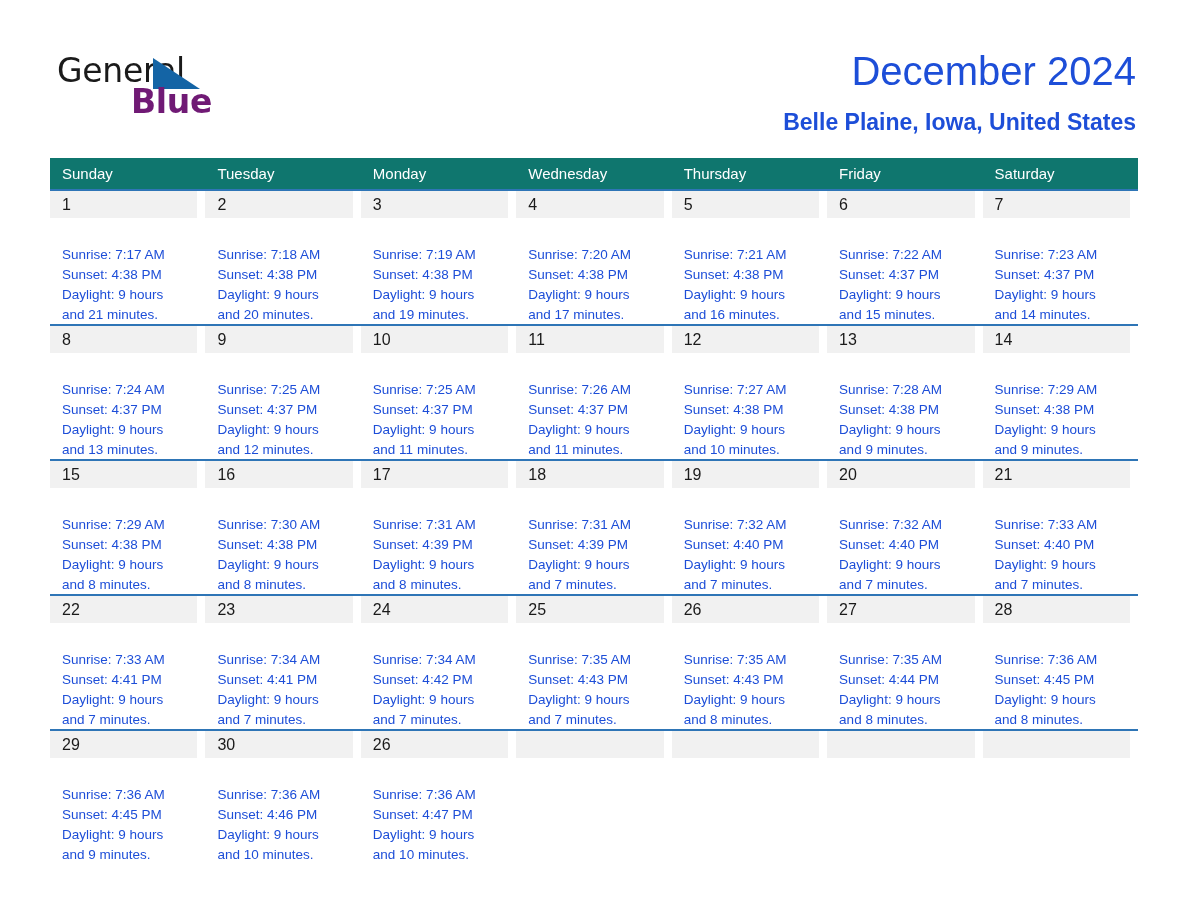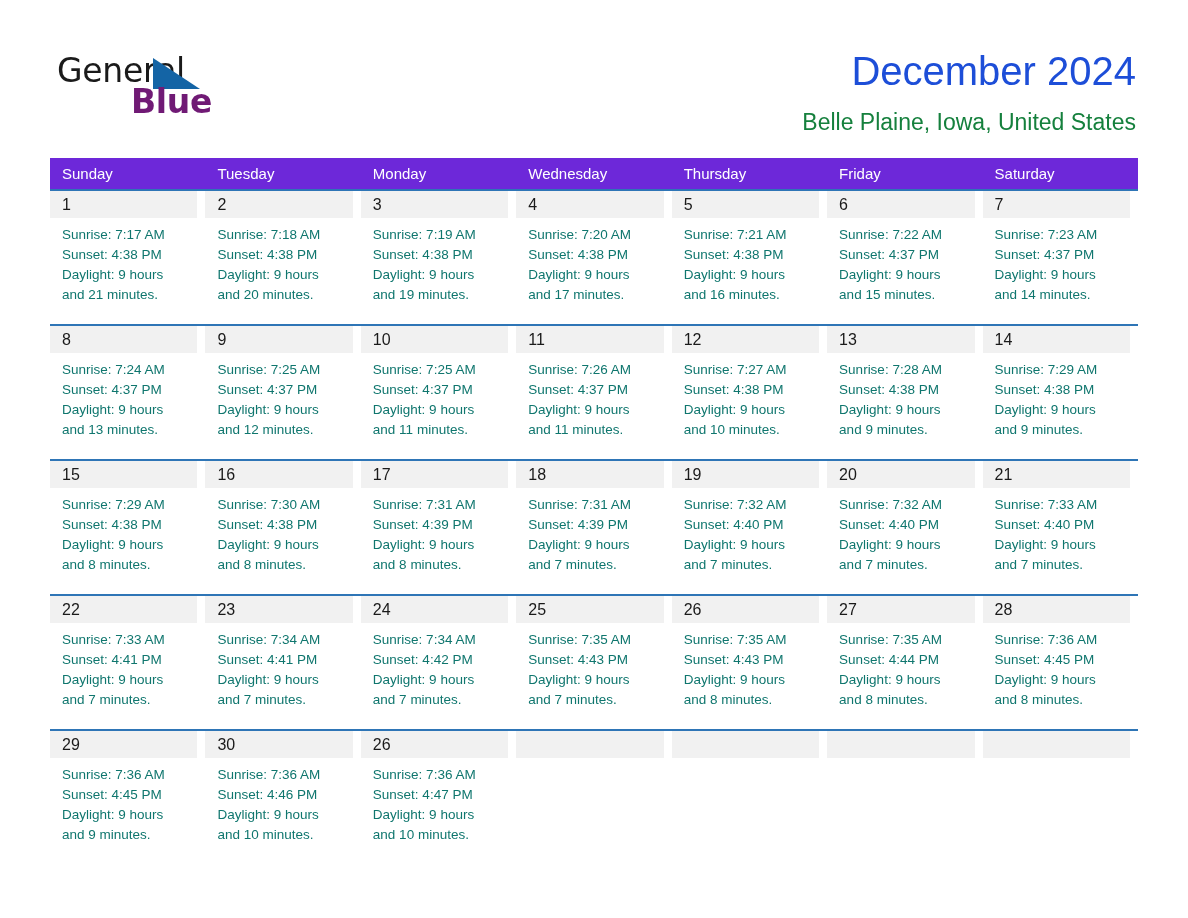--- a/index.html
+++ b/index.html
@@ -78,35 +78,35 @@
     line-height: 49px;
     font-weight: 400;
     color: #1d4ed8;
     letter-spacing: 0px;
     white-space: nowrap;
   }
   .cal-subtitle {
     margin-top: 12px;
     font-size: 23px;
     line-height: 28px;
-    font-weight: 400;
-    color: #15803d;
+    font-weight: 700;
+    color: #1d4ed8;
     white-space: nowrap;
   }
 
   
   .calendar {
     position: absolute;
     left: 50px;
     top: 158px;
     width: 1088px;
   }
   .weekday-row {
     display: flex;
-    background: #6d28d9;
+    background: #0f766e;
     height: 31px;
     align-items: center;
   }
   .weekday {
     flex: 1 1 0;
     min-width: 0;
     color: #ffffff;
     font-size: 15px;
     line-height: 31px;
     padding-left: 12px;
@@ -142,21 +142,22 @@
     left: 12px;
     top: 3px;
     font-size: 16px;
     line-height: 21px;
     color: #1a1a1a;
   }
   .day-details {
     padding: 7px 0 0 12px;
     font-size: 13.5px;
     line-height: 20px;
-    color: #0f766e;
+    color: #1d4ed8;
+    margin-top: 20px;
   }
   .detail-line {
     white-space: nowrap;
   }
 </style>
 </head>
 <body>
 
 <div class="page">
 

